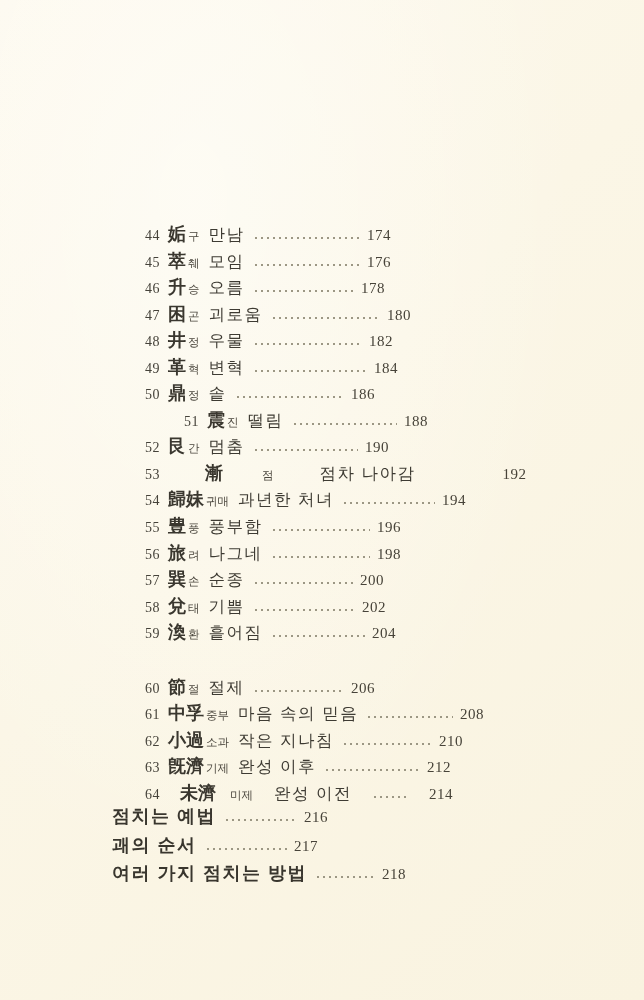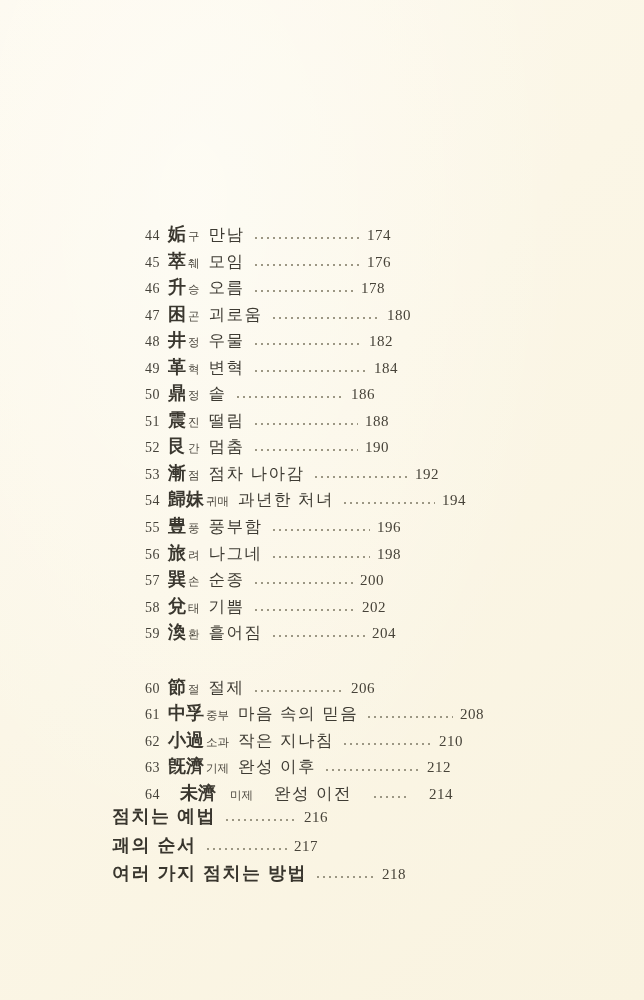--- a/index.html
+++ b/index.html
@@ -77,23 +77,23 @@
   }
 
   
   .toc-list .toc-row:nth-child(1)  { width: 246px; }
   .toc-list .toc-row:nth-child(2)  { width: 246px; }
   .toc-list .toc-row:nth-child(3)  { width: 240px; }
   .toc-list .toc-row:nth-child(4)  { width: 266px; }
   .toc-list .toc-row:nth-child(5)  { width: 248px; }
   .toc-list .toc-row:nth-child(6)  { width: 253px; }
   .toc-list .toc-row:nth-child(7)  { width: 230px; }
-  .toc-list .toc-row:nth-child(8)  { width: 244px; }
+  .toc-list .toc-row:nth-child(8)  { width: 244px; margin-left: 39px; }
   .toc-list .toc-row:nth-child(9)  { width: 244px; }
-  .toc-list .toc-row:nth-child(10) { width: 294px; }
+  .toc-list .toc-row:nth-child(10) { width: 294px; gap: 37px; }
   .toc-list .toc-row:nth-child(11) { width: 321px; }
   .toc-list .toc-row:nth-child(12) { width: 256px; }
   .toc-list .toc-row:nth-child(13) { width: 256px; }
   .toc-list .toc-row:nth-child(14) { width: 239px; }
   .toc-list .toc-row:nth-child(15) { width: 241px; }
   .toc-list .toc-row:nth-child(16) { width: 251px; }
   .toc-list .toc-row:nth-child(17) { width: 230px; margin-top: 28px; }
   .toc-list .toc-row:nth-child(18) { width: 339px; }
   .toc-list .toc-row:nth-child(19) { width: 318px; }
   .toc-list .toc-row:nth-child(20) { width: 306px; }

